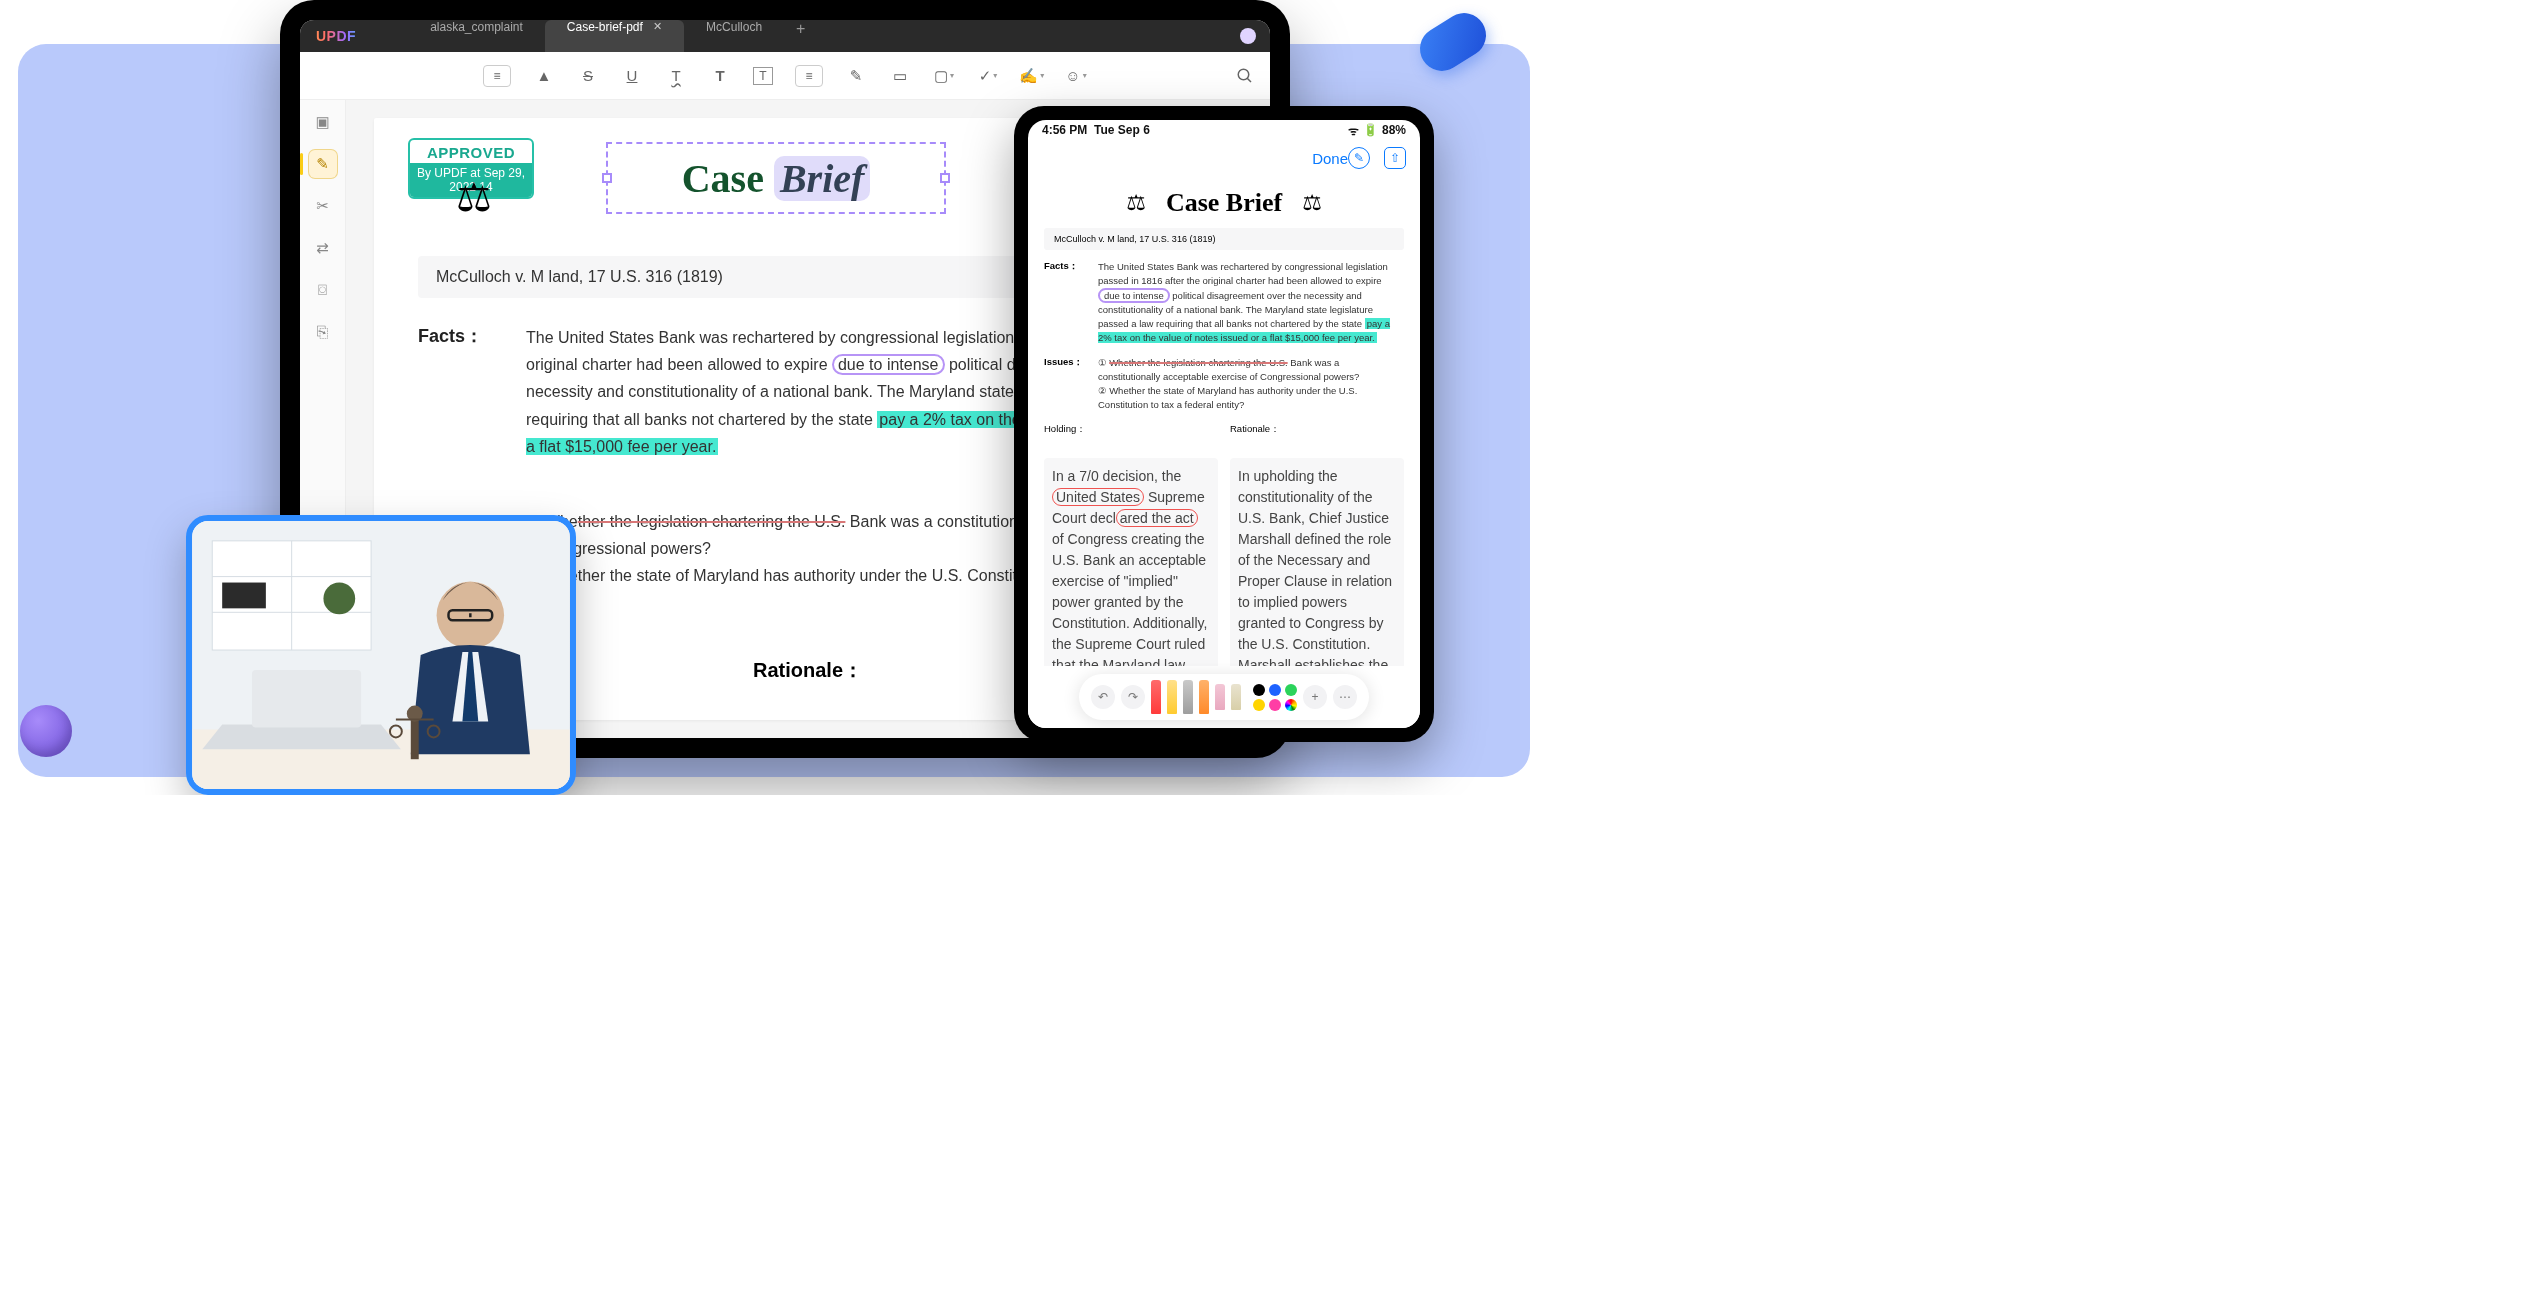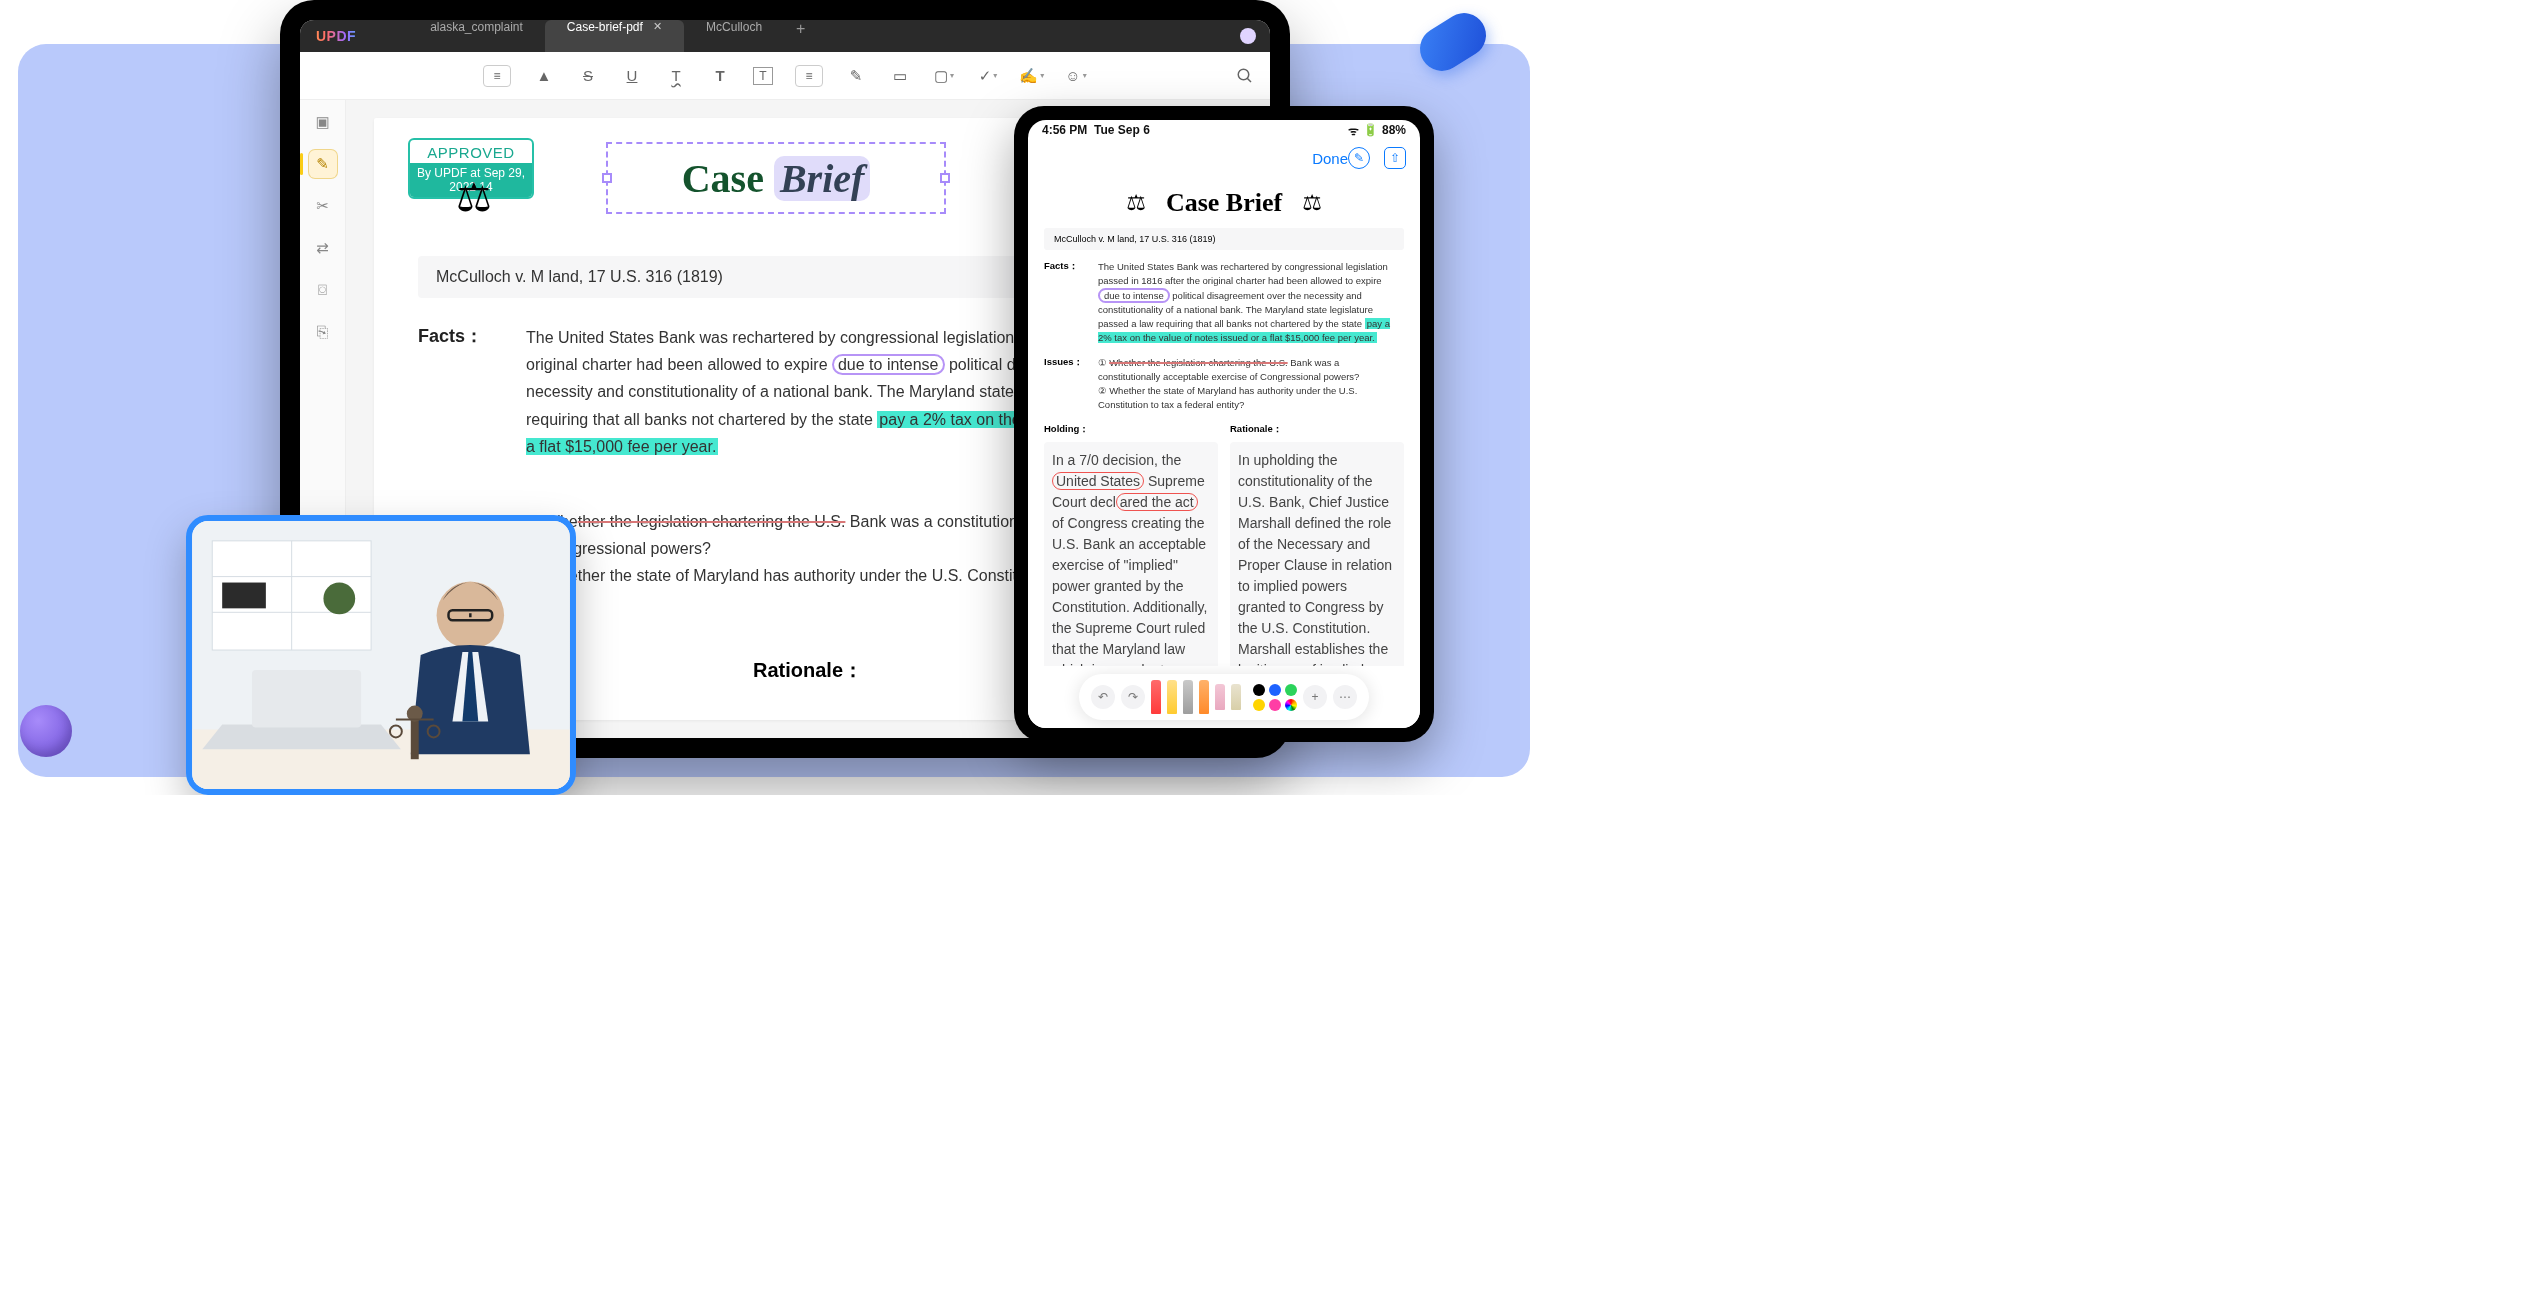--- a/index.html
+++ b/index.html
@@ -38,21 +38,21 @@
 .workarea { flex: 1; display: flex; overflow: hidden; }
 .left-rail { width: 46px; background: #fafafa; border-right: 1px solid #eee; display: flex; flex-direction: column; align-items: center; padding-top: 8px; gap: 14px; }
 .rail-btn { width: 28px; height: 28px; display: flex; align-items: center; justify-content: center; color: #888; border-radius: 6px; font-size: 15px; }
 .rail-btn.active { background: #fff3d6; color: #b58300; box-shadow: 0 0 0 1px #f0d68a; position: relative; }
 .rail-btn.active::before { content: ""; position: absolute; left: -9px; width: 3px; height: 22px; background: #facc15; border-radius: 2px; }
 
 .page { flex: 1; background: #f5f5f5; padding: 18px 28px; overflow: hidden; }
 .doc { background: #fff; width: 100%; min-height: 100%; border-radius: 2px; box-shadow: 0 1px 3px rgba(0,0,0,.06); padding: 30px 44px; position: relative; }
 
 .stamp { position: absolute; left: 34px; top: 20px; width: 126px; border: 2px solid #26c0a8; border-radius: 6px; text-align: center; overflow: hidden; }
-.stamp-top { color: #19a88f; font-weight: 400; font-size: 15px; padding: 4px 0 2px; letter-spacing: .5px; }
+.stamp-top { color: #19a88f; font-weight: 700; font-size: 15px; padding: 4px 0 2px; letter-spacing: .5px; }
 .stamp-bot { background: #1fb89e; color: #fff; font-size: 12px; padding: 3px 0; }
 .scales-stamp { position: absolute; left: 82px; top: 56px; font-size: 40px; color: #000; }
 
 .title-box { position: absolute; left: 232px; top: 24px; width: 340px; height: 72px; border: 2px dashed #a78bfa; display: flex; align-items: center; justify-content: center; }
 .title-box .handle { position: absolute; width: 10px; height: 10px; background: #fff; border: 2px solid #a78bfa; }
 .h-l { left:-6px; top:50%; transform:translateY(-50%);} .h-r { right:-6px; top:50%; transform:translateY(-50%);}
 .title-text { font-family: Georgia, "Times New Roman", serif; font-size: 40px; font-weight: 700; }
 .title-text .case { color: #14532d; }
 .title-text .brief { color: #334155; font-style: italic; background: #e0dcfa; padding: 0 6px; border-radius: 10px; }
 
@@ -81,21 +81,21 @@
 .tdoc { flex: 1; padding: 6px 16px 0; overflow: hidden; font-size: 9.5px; }
 .thdr { display: flex; align-items: center; justify-content: center; gap: 20px; margin: 6px 0 10px; }
 .thdr .sc { font-size: 22px; }
 .thdr .tt { font-family: Georgia, serif; font-weight: 700; font-size: 26px; }
 .tcit { background: #f6f6f7; padding: 6px 10px; border-radius: 3px; font-size: 9px; margin-bottom: 10px; }
 .trow { display: flex; gap: 10px; margin-bottom: 10px; }
 .trow .lbl { width: 44px; font-weight: 700; flex-shrink: 0; }
 .trow .bd { line-height: 1.5; color: #333; }
 .tcols { display: flex; gap: 12px; }
 .tcol { flex: 1; }
-.tcol .lbl { font-weight: 700; margin-bottom: 6px; }
+.tcol .lbl { font-weight: 400; margin-bottom: 22px; }
 .tcol .card { background: #f7f7f8; border-radius: 4px; padding: 8px; line-height: 1.5; font-size: 14px; color: #444; min-height: 120px; }
 .red-circ { border: 1.5px solid #ef5350; border-radius: 10px; padding: 0 3px; }
 
 
 .tray { height: 62px; display: flex; align-items: center; justify-content: center; background: #fff; }
 .tray-bar { display: flex; align-items: center; gap: 6px; background: #fff; border-radius: 40px; box-shadow: 0 2px 18px rgba(0,0,0,.12); padding: 6px 12px; }
 .tcirc { width: 24px; height: 24px; border-radius: 50%; background: #f2f2f4; display: flex; align-items: center; justify-content: center; font-size: 12px; color: #777; }
 .pen { width: 10px; height: 34px; border-radius: 3px 3px 1px 1px; }
 .swatches { display: flex; flex-direction: column; gap: 3px; margin-left: 6px; }
 .srow { display: flex; gap: 4px; }

